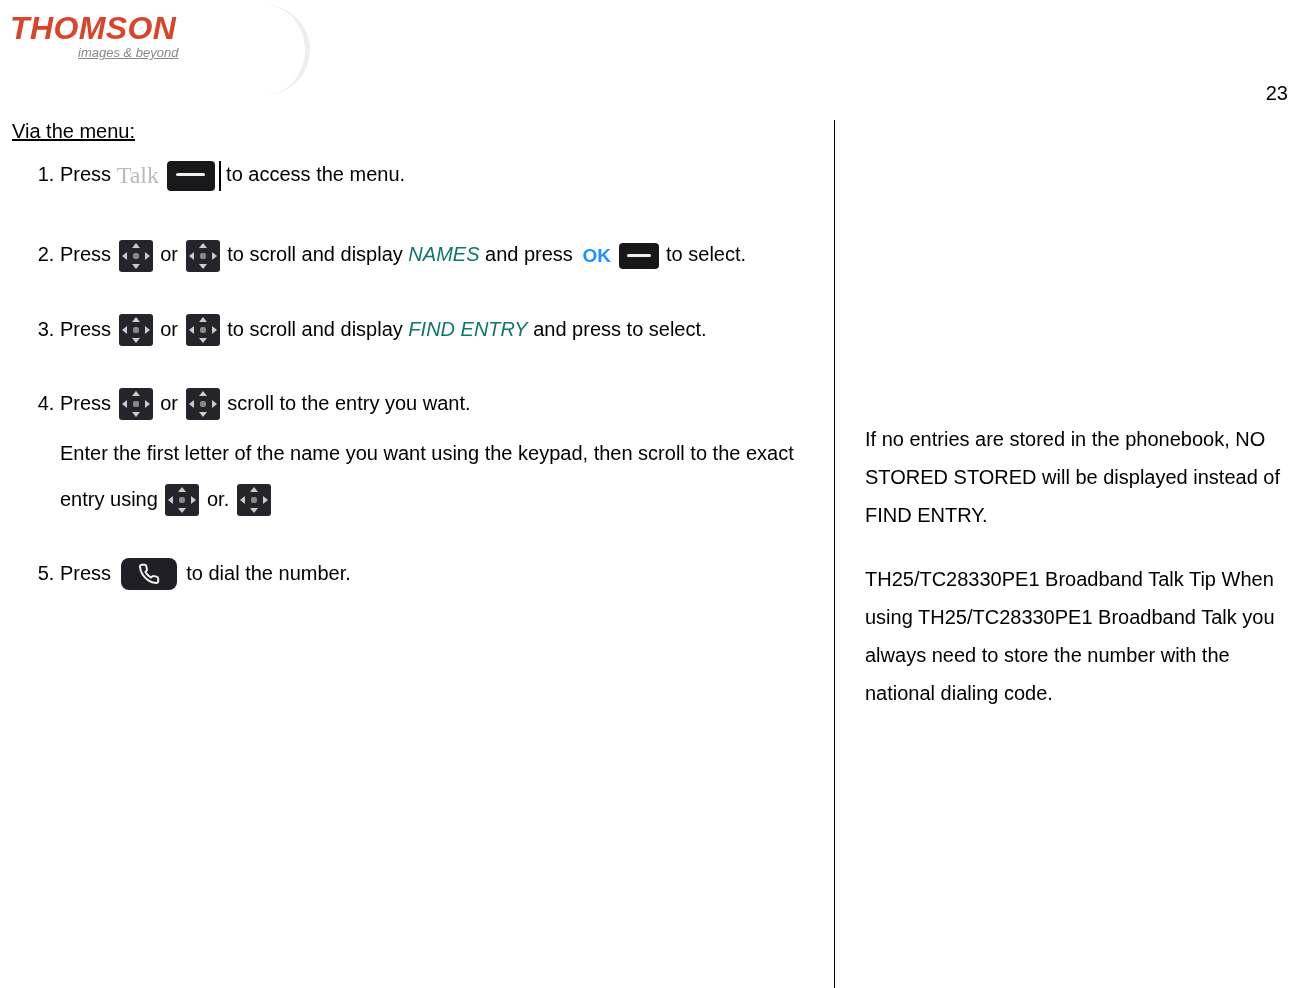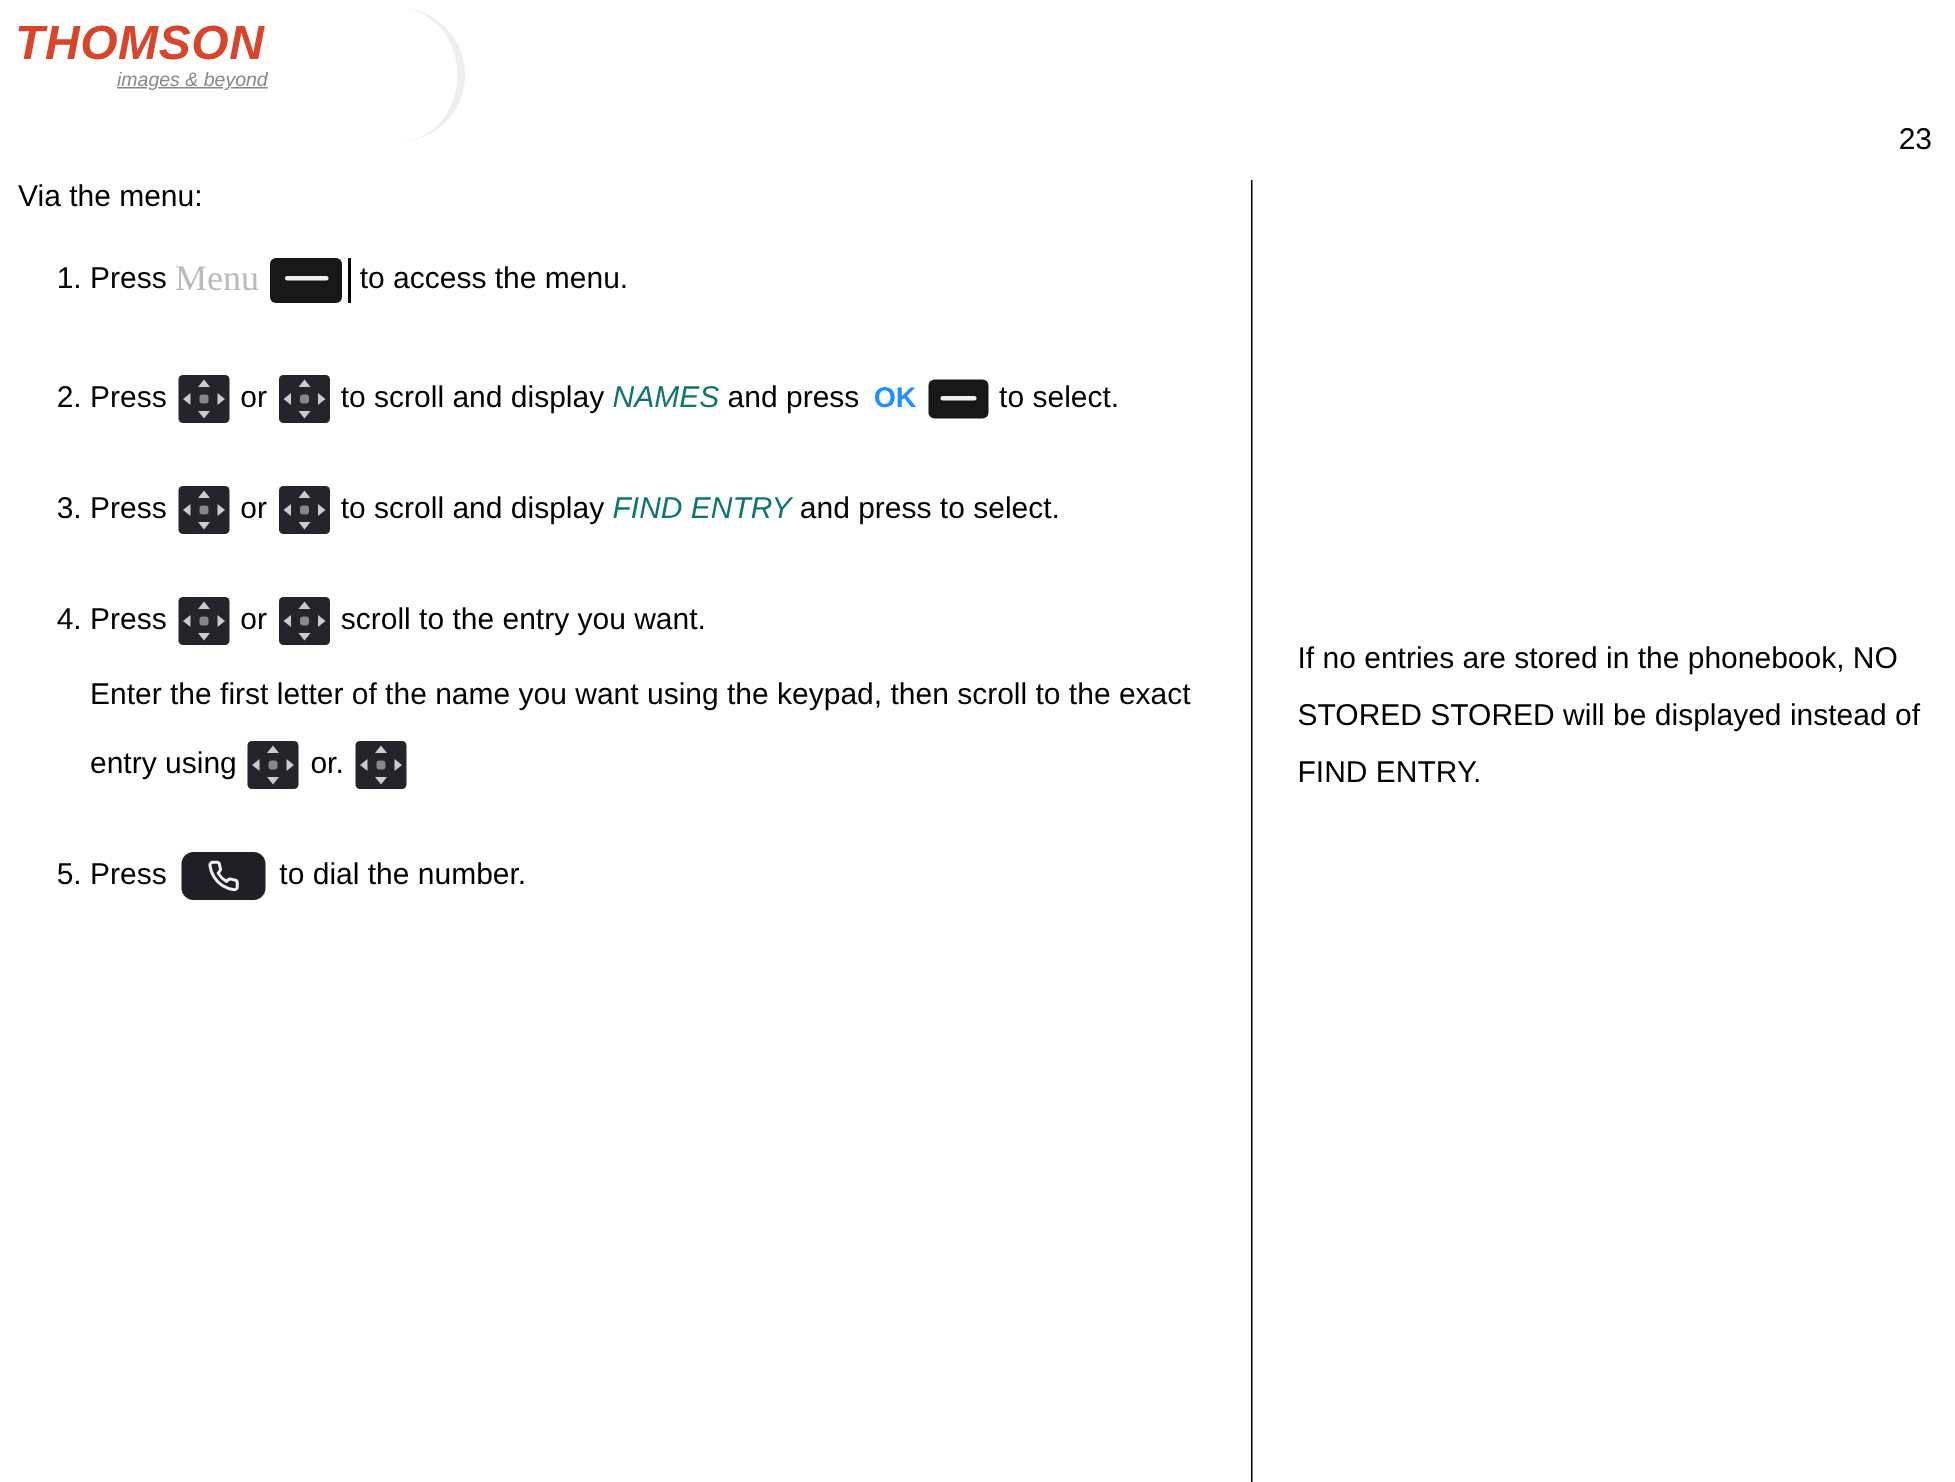--- a/index.html
+++ b/index.html
@@ -67,21 +67,22 @@
       padding-right: 25px;
       min-height: 870px;
     }
     .right-col {
       width: 460px;
       padding-left: 30px;
       padding-top: 300px;
       line-height: 1.9;
     }
     .intro {
-      margin-bottom: 16px;
+      margin-bottom: 5px;
+      text-decoration: underline;
     }
     ol.steps {
       list-style: decimal;
       padding-left: 48px;
       margin: 0;
     }
     ol.steps > li {
       margin-bottom: 28px;
       line-height: 2.3;
     }
@@ -189,21 +190,21 @@
 
 <div class="page-number">23</div>
 
 <div class="content">
   <div class="left-col">
     <div class="intro">Via the menu:</div>
 
     <ol class="steps">
 
       <li>
-        <span>Press </span><span class="menu-word">Menu</span>
+        <span>Press </span><span class="menu-word">Talk</span>
         <span class="btn-dark"><span class="line"></span></span><span class="cursor-bar"></span><span> to access the menu.</span>
       </li>
 
       <li>
         <span>Press </span><span class="nav-pad"><span class="d up"></span><span class="d dn"></span><span class="d lt"></span><span class="d rt"></span><span class="c"></span></span><span> or </span><span class="nav-pad"><span class="d up"></span><span class="d dn"></span><span class="d lt"></span><span class="d rt"></span><span class="c"></span></span><span> to scroll and display </span><span class="highlight">NAMES</span><span> and press </span><span class="ok-label">OK</span>
         <span class="btn-dark narrow"><span class="line"></span></span>
         <span> to select.</span>
       </li>
 
       <li>
@@ -223,14 +224,15 @@
               <path d="M22 16.92v3a2 2 0 0 1-2.18 2 19.79 19.79 0 0 1-8.63-3.07 19.5 19.5 0 0 1-6-6A19.79 19.79 0 0 1 2.12 4.18 2 2 0 0 1 4.11 2h3a2 2 0 0 1 2 1.72c.12.9.33 1.78.62 2.63a2 2 0 0 1-.45 2.11L8.09 9.91a16 16 0 0 0 6 6l1.45-1.19a2 2 0 0 1 2.11-.45c.85.29 1.73.5 2.63.62A2 2 0 0 1 22 16.92z"></path>
             </svg>
         </span><span> to dial the number.</span>
       </li>
 
     </ol>
   </div>
 
   <div class="right-col">
     <div class="tip-para">If no entries are stored in the phonebook, NO STORED STORED will be displayed instead of FIND ENTRY.</div>
+    <div class="tip-para">TH25/TC28330PE1 Broadband Talk Tip When using TH25/TC28330PE1 Broadband Talk you always need to store the number with the national dialing code.</div>
   </div>
 </div>
 
 </body></html>

